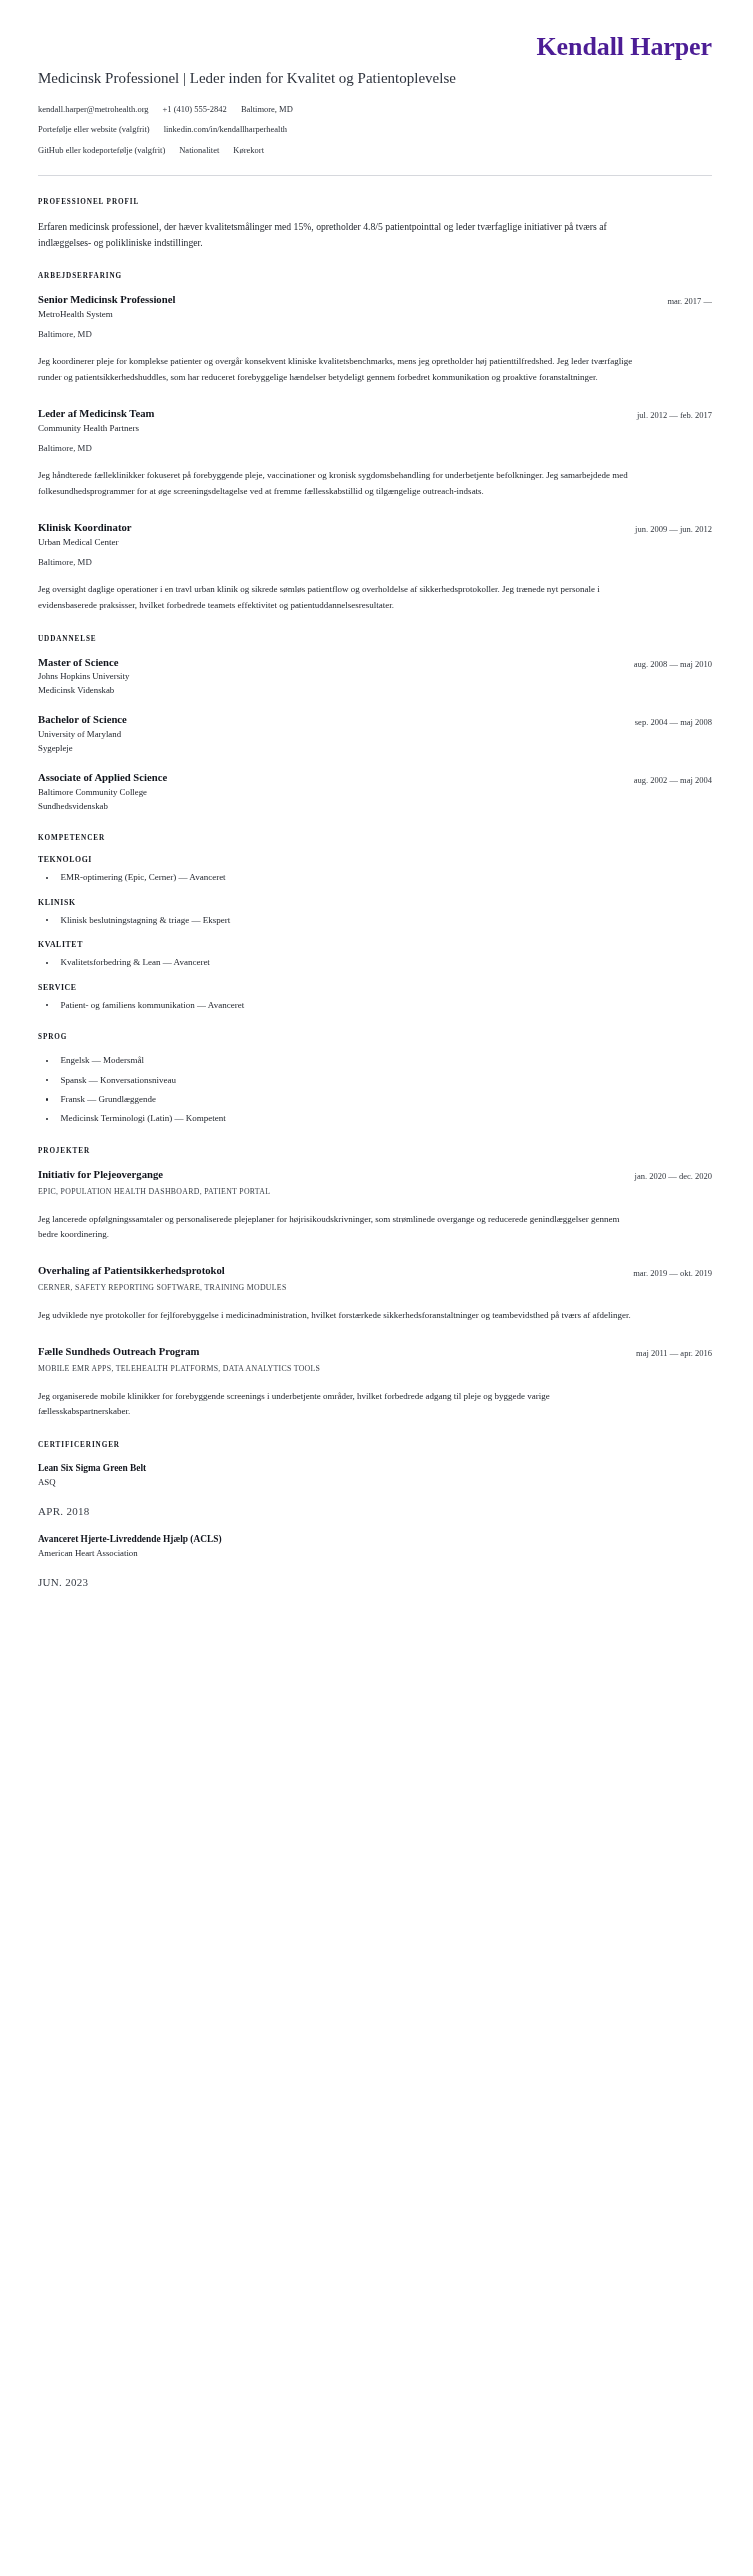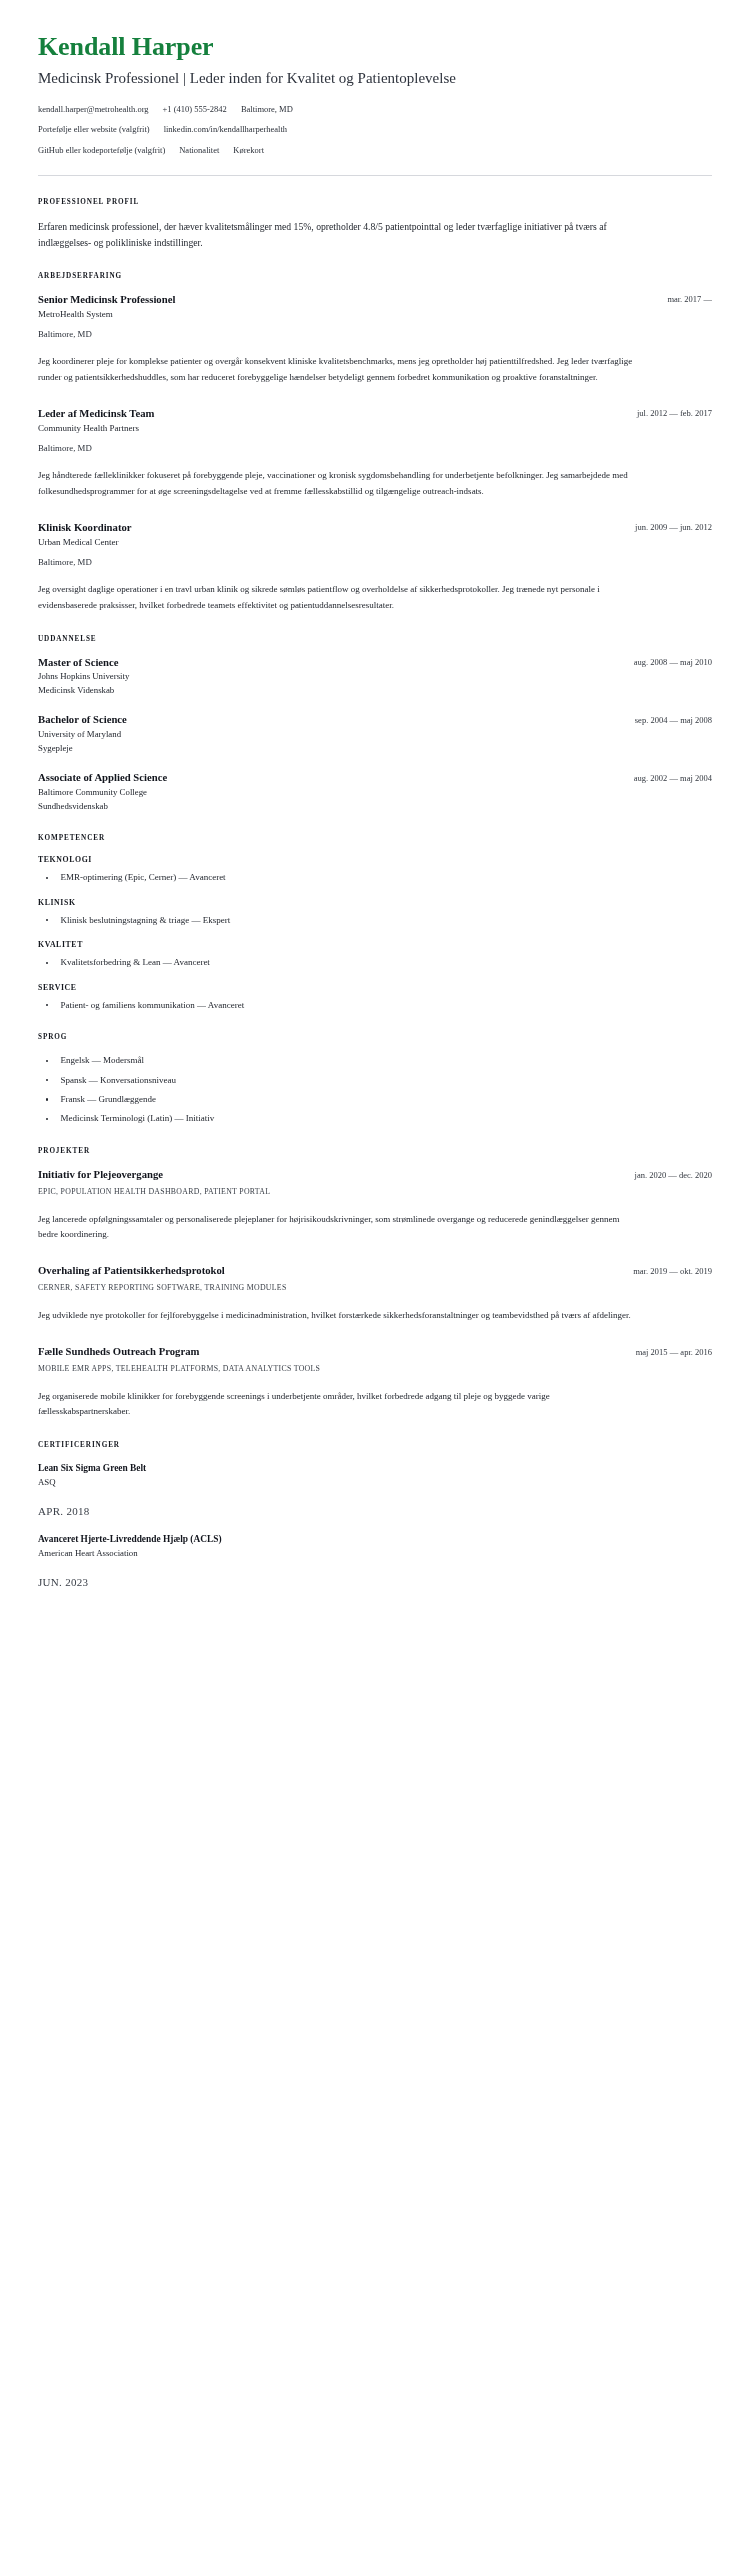--- a/index.html
+++ b/index.html
@@ -20,21 +20,22 @@
     padding: 33px 42px 25px 38px;
   }
 
   
   .name {
     font-size: 26px;
     font-weight: 700;
     letter-spacing: -0.1px;
     line-height: 1.05;
     margin: 0 0 8.8px 0;
-    color: #15803d;
+    color: #4c1d95;
+    text-align: right;
   }
   .headline {
     font-size: 15px;
     font-weight: 400;
     color: #2e333d;
     line-height: 1.3;
     margin: 0 0 14px 0;
   }
   .contact-row {
     font-size: 8.5px;
@@ -74,21 +75,21 @@
     margin: 0;
     max-width: 587px;
   }
 
   
   .entry { margin-bottom: 21.4px; }
   .entry:last-child { margin-bottom: 0; }
   .entry-head {
     display: flex;
     justify-content: space-between;
-    align-items: center;
+    align-items: flex-end;
     gap: 15px;
   }
   .entry-title {
     font-size: 10.7px;
     font-weight: 700;
     color: #12151d;
     line-height: 1.25;
     margin: 0;
   }
   .entry-date {
@@ -332,21 +333,21 @@
       </ul>
     </div>
   </section>
 
   <section class="section">
     <h2 class="section-title">Sprog</h2>
     <ul class="bullets">
       <li>Engelsk — Modersmål</li>
       <li>Spansk — Konversationsniveau</li>
       <li>Fransk — Grundlæggende</li>
-      <li>Medicinsk Terminologi (Latin) — Initiativ</li>
+      <li>Medicinsk Terminologi (Latin) — Kompetent</li>
     </ul>
   </section>
 
   <section class="section">
     <h2 class="section-title">Projekter</h2>
 
     <div class="entry">
       <div class="entry-head">
         <h3 class="entry-title">Initiativ for Plejeovergange</h3>
         <span class="entry-date">jan. 2020 — dec. 2020</span>
@@ -360,21 +361,21 @@
         <h3 class="entry-title">Overhaling af Patientsikkerhedsprotokol</h3>
         <span class="entry-date">mar. 2019 — okt. 2019</span>
       </div>
       <p class="entry-stack">CERNER, SAFETY REPORTING SOFTWARE, TRAINING MODULES</p>
       <p class="entry-desc">Jeg udviklede nye protokoller for fejlforebyggelse i medicinadministration, hvilket forstærkede sikkerhedsforanstaltninger og teambevidsthed på tværs af afdelinger.</p>
     </div>
 
     <div class="entry">
       <div class="entry-head">
         <h3 class="entry-title">Fælle Sundheds Outreach Program</h3>
-        <span class="entry-date">maj 2015 — apr. 2016</span>
+        <span class="entry-date">maj 2011 — apr. 2016</span>
       </div>
       <p class="entry-stack">MOBILE EMR APPS, TELEHEALTH PLATFORMS, DATA ANALYTICS TOOLS</p>
       <p class="entry-desc">Jeg organiserede mobile klinikker for forebyggende screenings i underbetjente områder, hvilket forbedrede adgang til pleje og byggede varige fællesskabspartnerskaber.</p>
     </div>
   </section>
 
   <section class="section">
     <h2 class="section-title">Certificeringer</h2>
 
     <div class="cert-entry">

